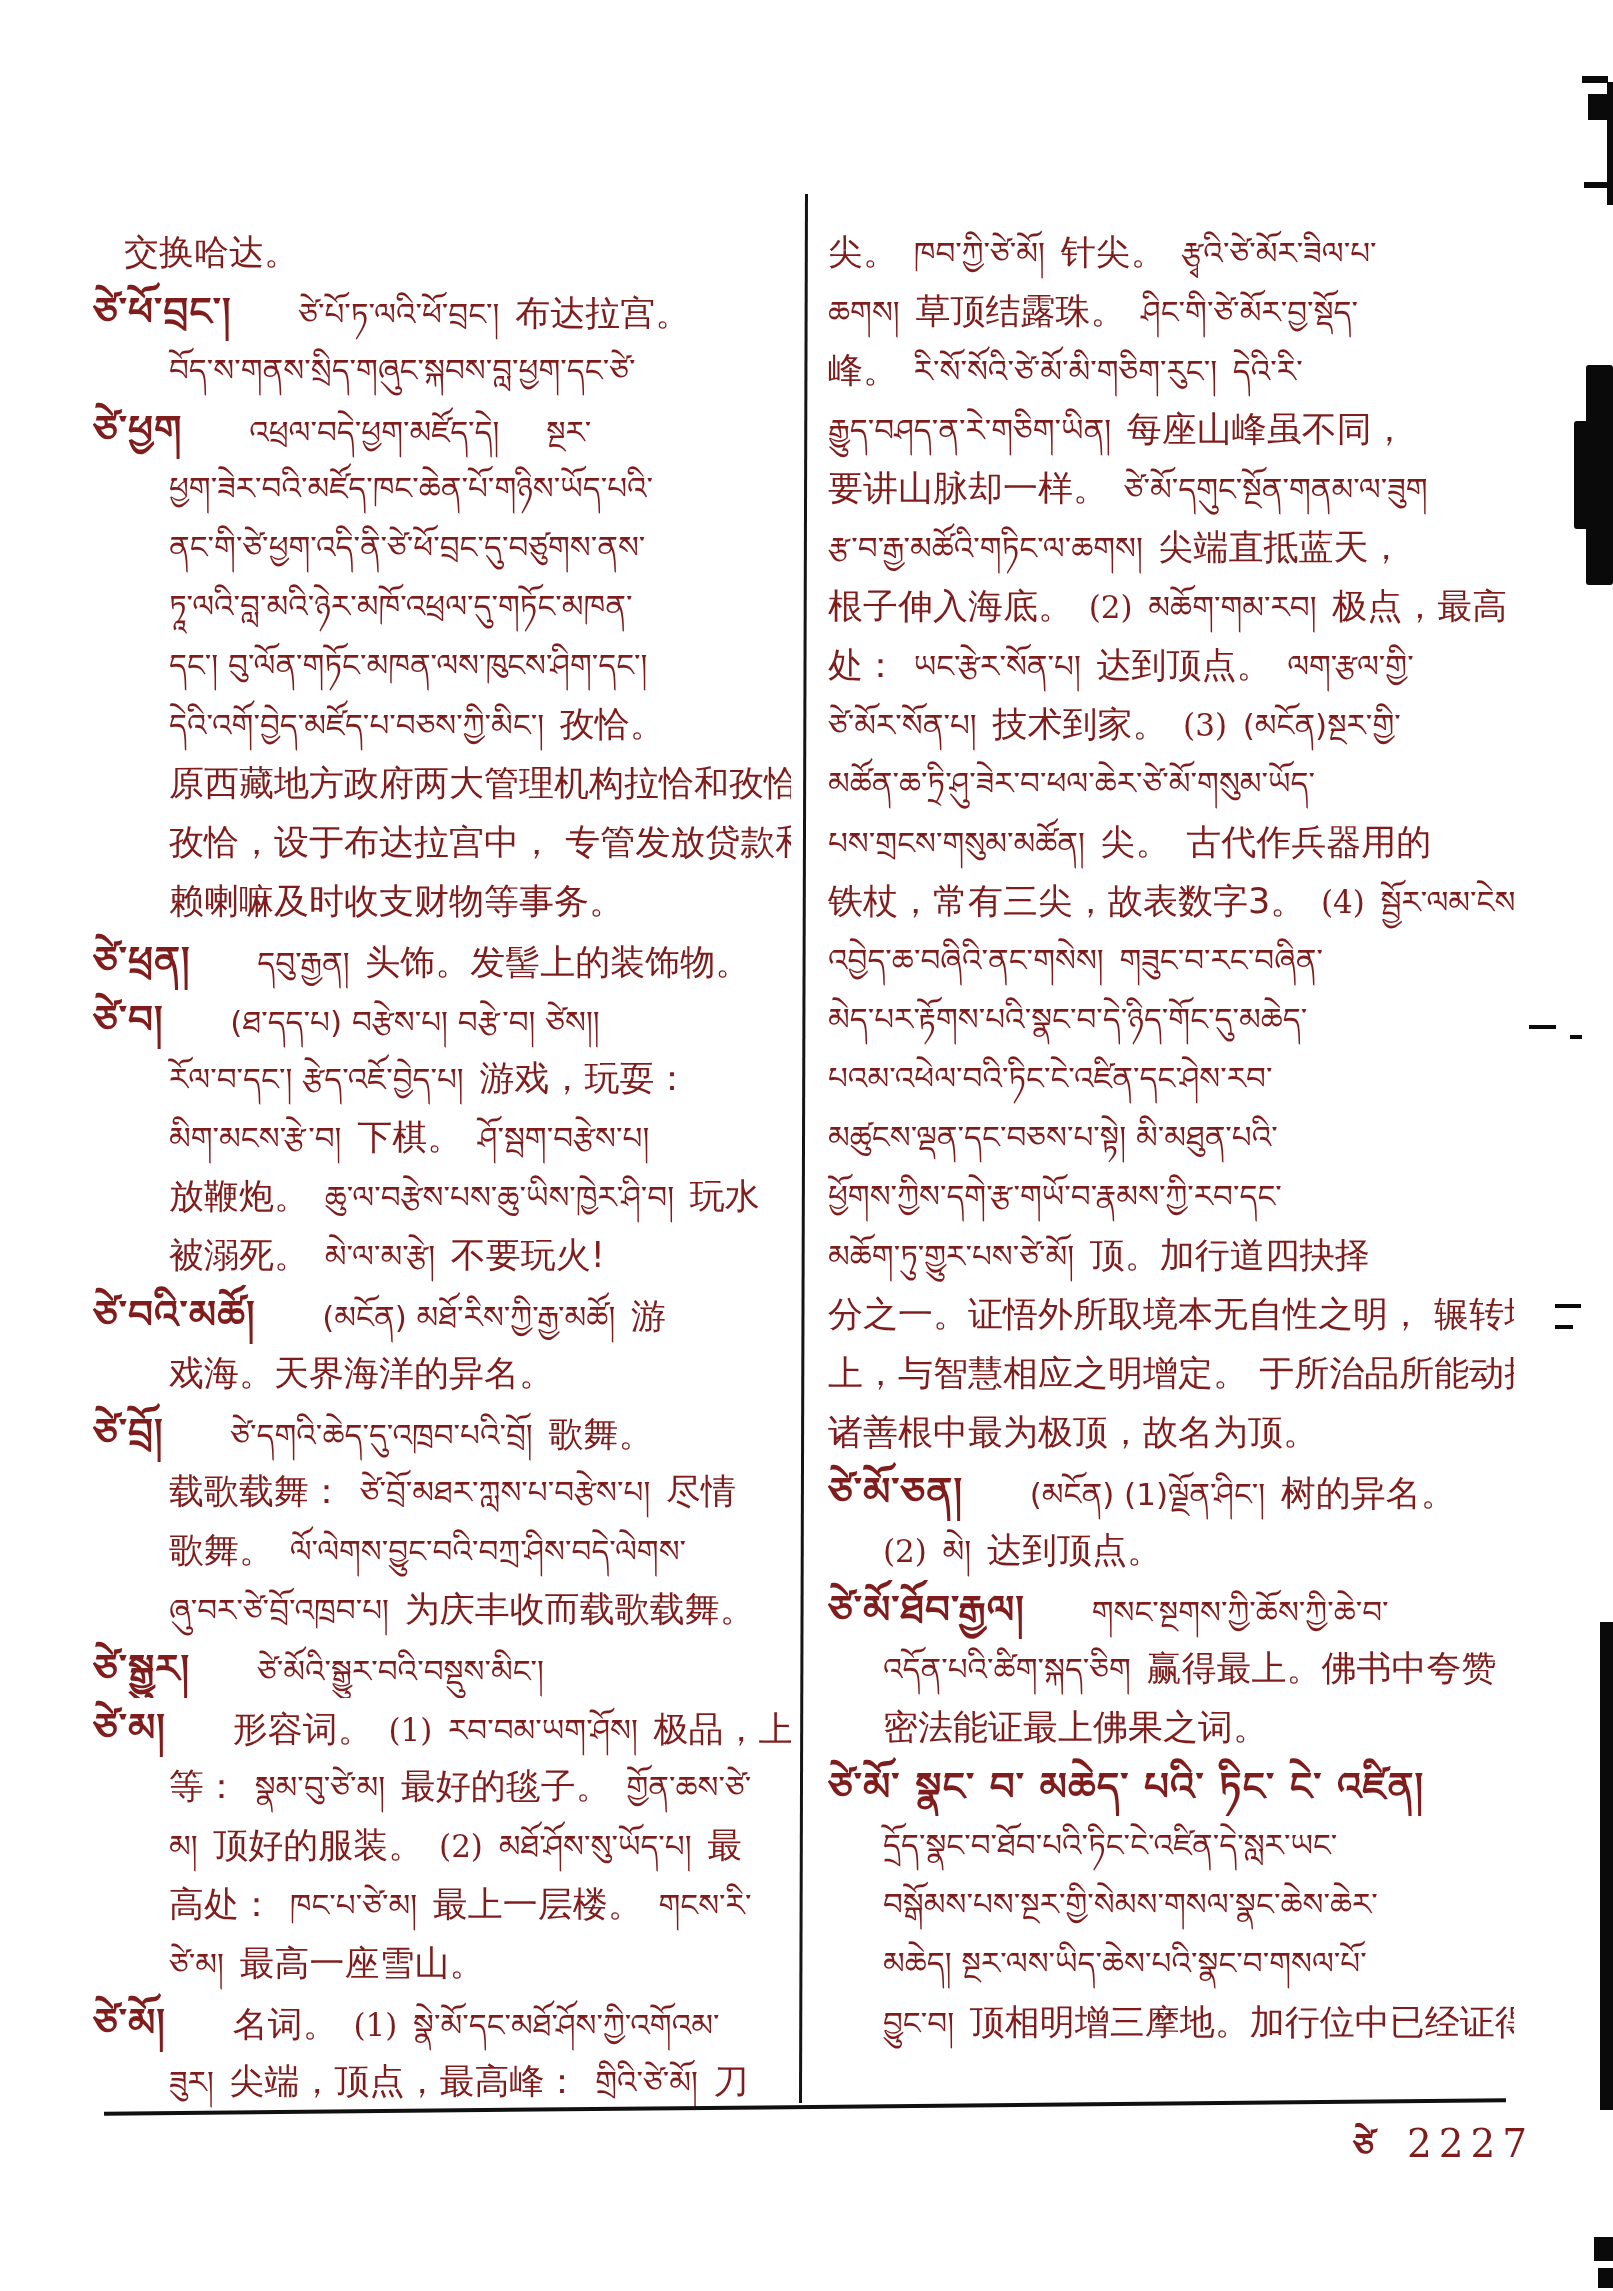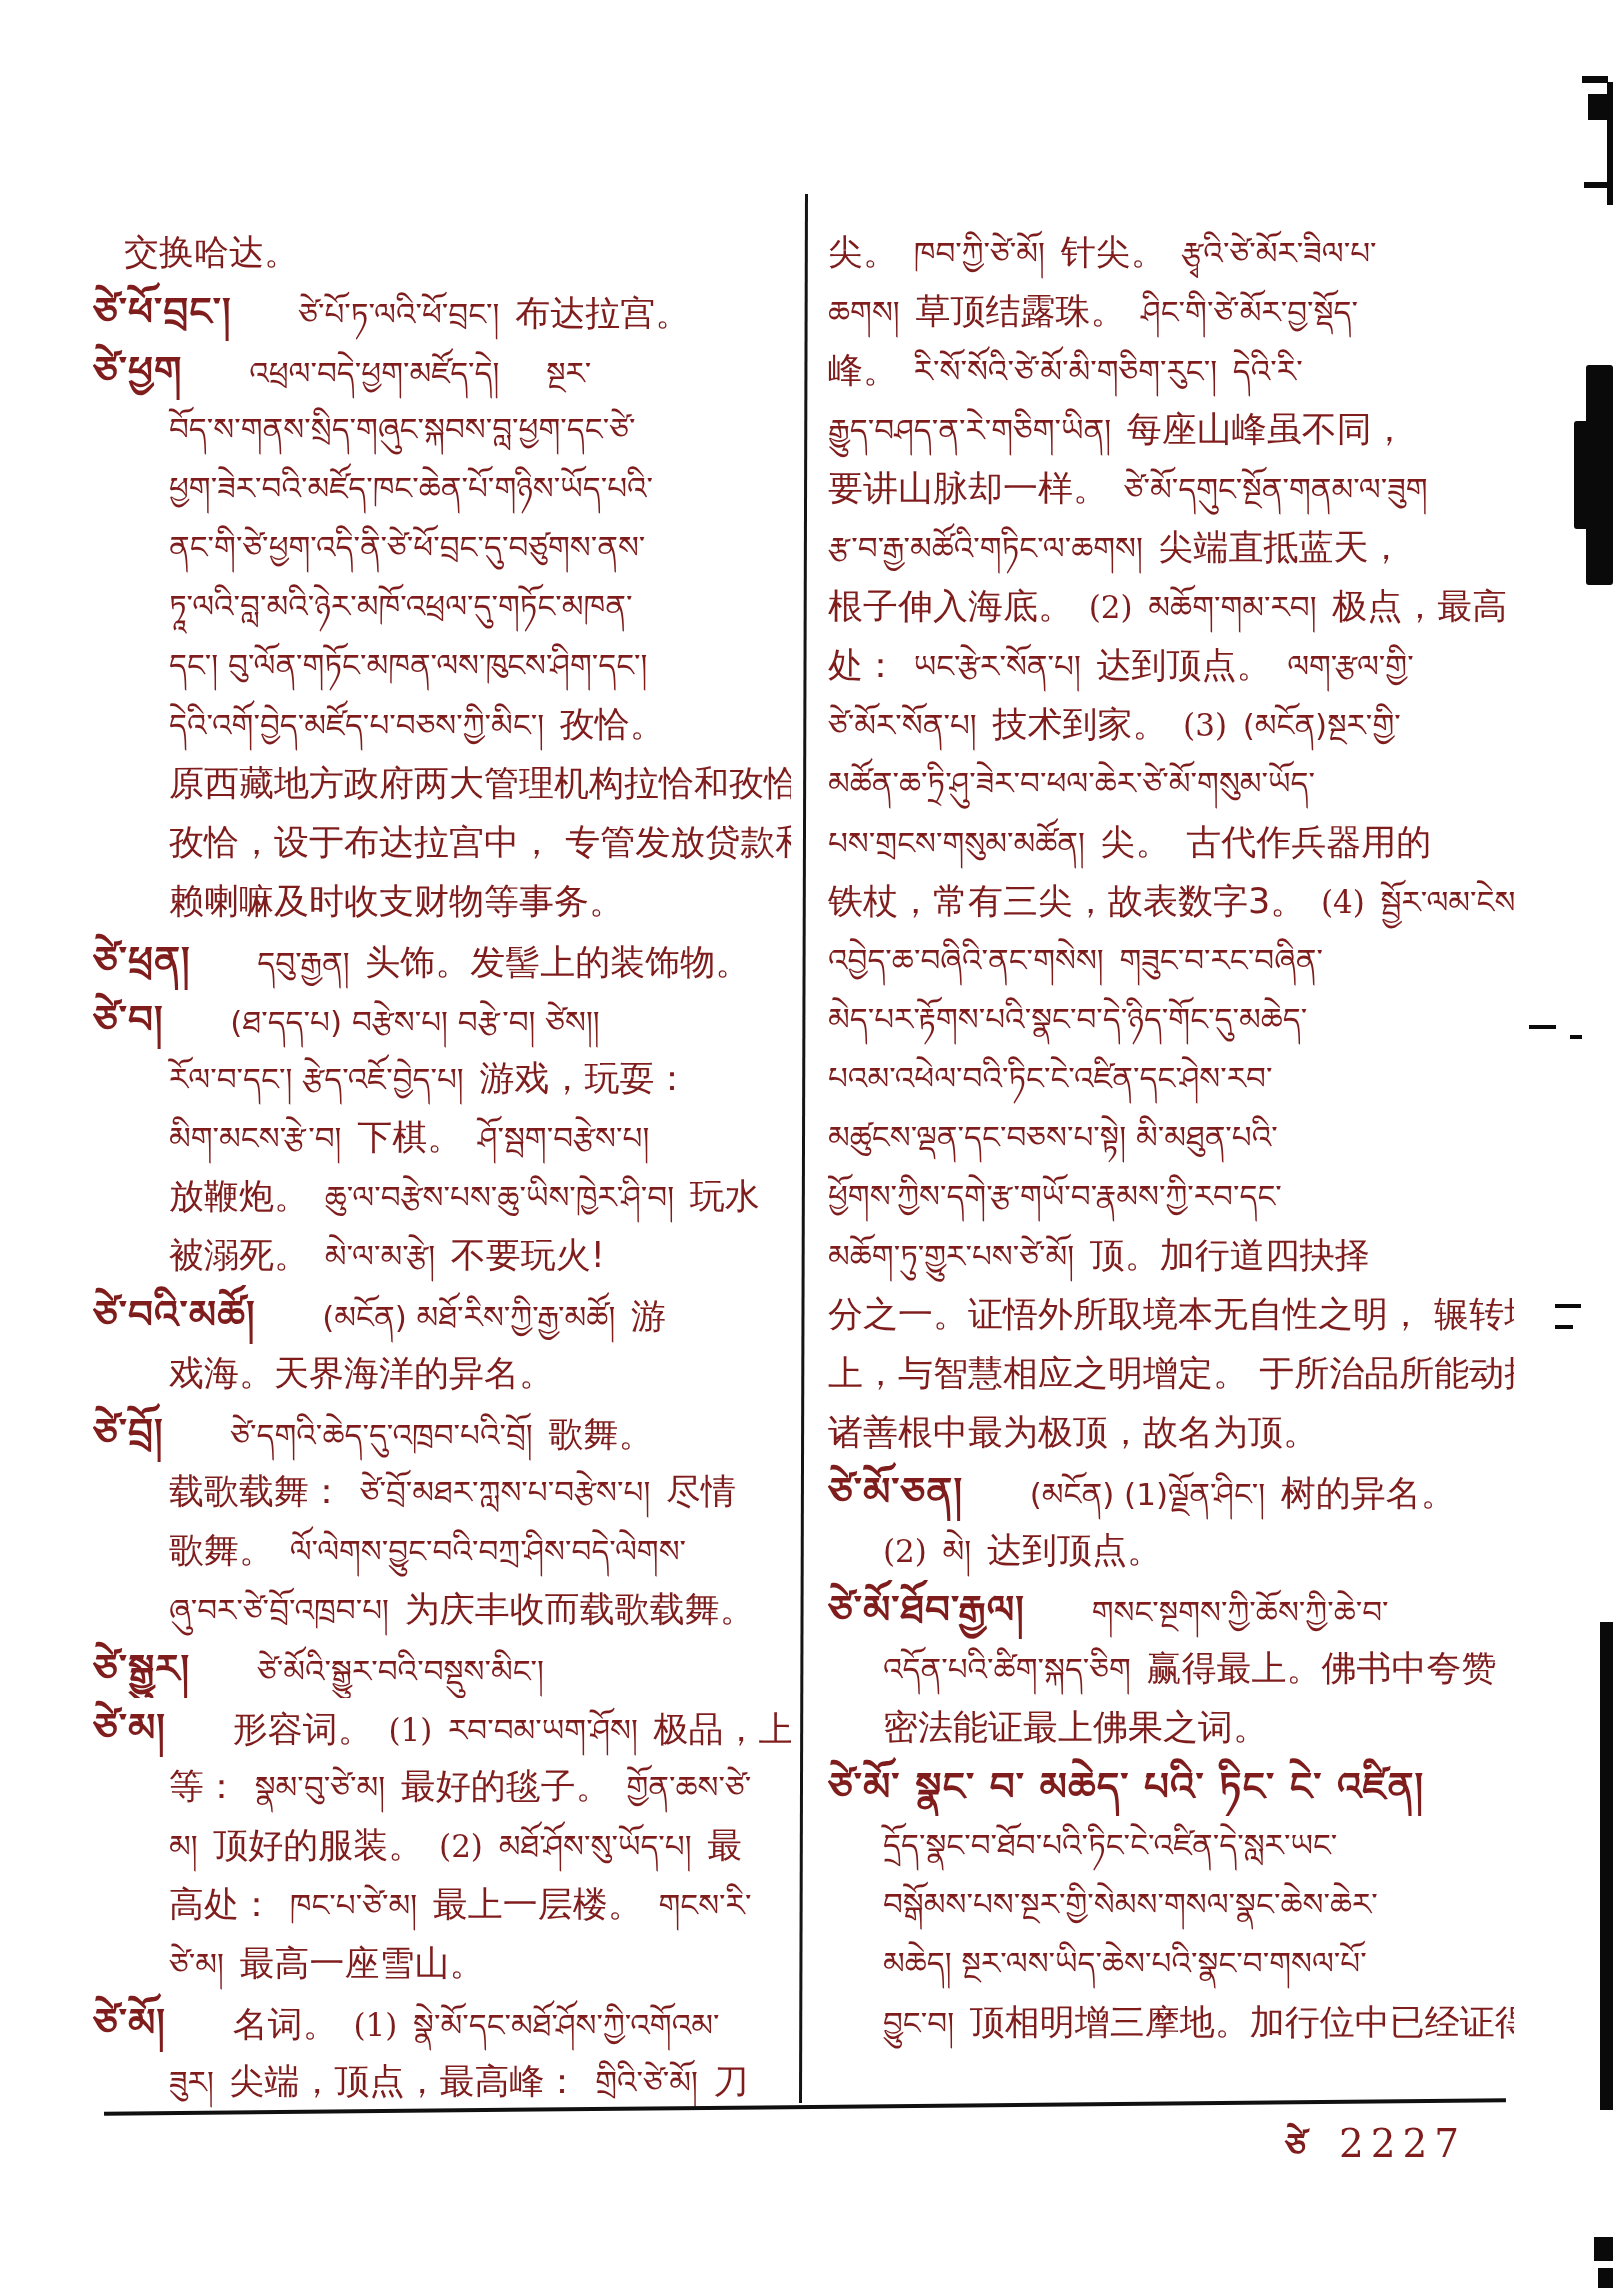--- a/index.html
+++ b/index.html
@@ -30,21 +30,21 @@
   .divider{
     position:absolute;left:802px;top:194px;width:2.9px;height:1909px;
     background:#141414;transform:rotate(0.18deg);
   }
   
   .footer-rule{
     position:absolute;left:104px;top:2105px;width:1402px;height:3.9px;
     background:#101010;transform:rotate(-0.55deg);
   }
   .footer{
-    position:absolute;top:2109px;left:1285px;white-space:nowrap;
+    position:absolute;top:2109px;left:1353px;white-space:nowrap;
   }
   .footer .syl{font-size:33px;font-weight:bold;margin-right:33px;}
   .footer .num-page{font-size:39px;font-family:"DejaVu Serif",serif;letter-spacing:6.9px;}
   
   .art{position:absolute;background:#0a0a0a;}
   .a-t1{left:1582px;top:76px;width:25.5px;height:6.9px;}
   .a-t2{left:1588px;top:94px;width:21.6px;height:25.5px;}
   .a-t3{left:1607px;top:82px;width:5.9px;height:123px;}
   .a-t4{left:1584px;top:182px;width:23.5px;height:5.9px;}
   .a-blob{left:1586px;top:365px;width:27.4px;height:220px;border-radius:2.9px;}
@@ -60,22 +60,22 @@
 </head>
 <body>
 
 <div class="page">
 
   <div class="divider"></div>
 
   <div class="col col-left" id="col-left">
       <div class="line ind-zh1"><span class="seg zh">交换哈达。</span></div>
       <div class="line"><span class="seg hw">ཙེ་ཕོ་བྲང་།</span><span class="seg bo">ཙེ་པོ་ཏ་ལའི་ཕོ་བྲང་།</span><span class="seg zh">布达拉宫。</span></div>
+      <div class="line ind-cont"><span class="seg bo">བོད་ས་གནས་སྲིད་གཞུང་སྐབས་བླ་ཕྱག་དང་ཙེ་</span></div>
       <div class="line"><span class="seg hw">ཙེ་ཕྱག</span><span class="seg bo">འཕྲལ་བདེ་ཕྱག་མཛོད་དེ།</span><span class="seg bo">　སྔར་</span></div>
-      <div class="line ind-cont"><span class="seg bo">བོད་ས་གནས་སྲིད་གཞུང་སྐབས་བླ་ཕྱག་དང་ཙེ་</span></div>
       <div class="line ind-cont"><span class="seg bo">ཕྱག་ཟེར་བའི་མཛོད་ཁང་ཆེན་པོ་གཉིས་ཡོད་པའི་</span></div>
       <div class="line ind-cont"><span class="seg bo">ནང་གི་ཙེ་ཕྱག་འདི་ནི་ཙེ་ཕོ་བྲང་དུ་བཙུགས་ནས་</span></div>
       <div class="line ind-cont"><span class="seg bo">ཏཱ་ལའི་བླ་མའི་ཉེར་མཁོ་འཕྲལ་དུ་གཏོང་མཁན་</span></div>
       <div class="line ind-cont"><span class="seg bo">དང་། བུ་ལོན་གཏོང་མཁན་ལས་ཁུངས་ཤིག་དང་།</span></div>
       <div class="line ind-cont"><span class="seg bo">དེའི་འགོ་བྱེད་མཛོད་པ་བཅས་ཀྱི་མིང་།</span><span class="seg zh">孜恰。</span></div>
       <div class="line ind-cont"><span class="seg zh">原西藏地方政府两大管理机构拉恰和孜恰中的</span></div>
       <div class="line ind-cont"><span class="seg zh">孜恰，设于布达拉宫中， 专管发放贷款和为达</span></div>
       <div class="line ind-cont"><span class="seg zh">赖喇嘛及时收支财物等事务。</span></div>
       <div class="line"><span class="seg hw">ཙེ་ཕྲན།</span><span class="seg bo">དབུ་རྒྱན།</span><span class="seg zh">头饰。发髻上的装饰物。</span></div>
       <div class="line"><span class="seg hw">ཙེ་བ།</span><span class="seg bo">(ཐ་དད་པ) བརྩེས་པ། བརྩེ་བ། ཙེས།།</span></div>

